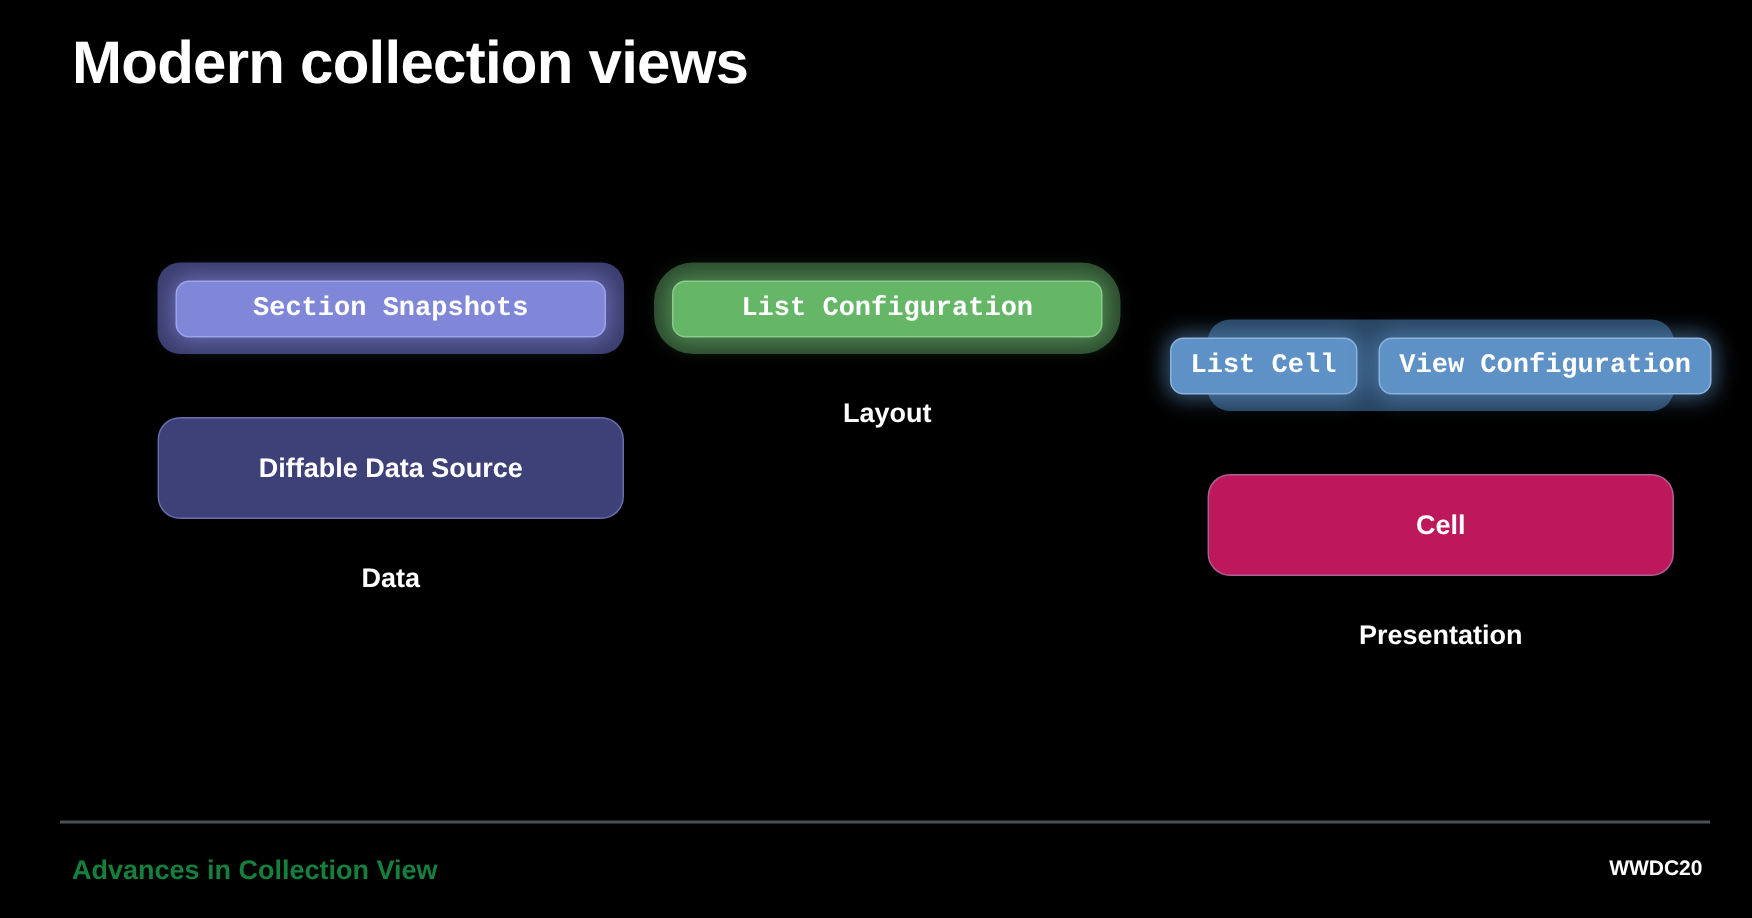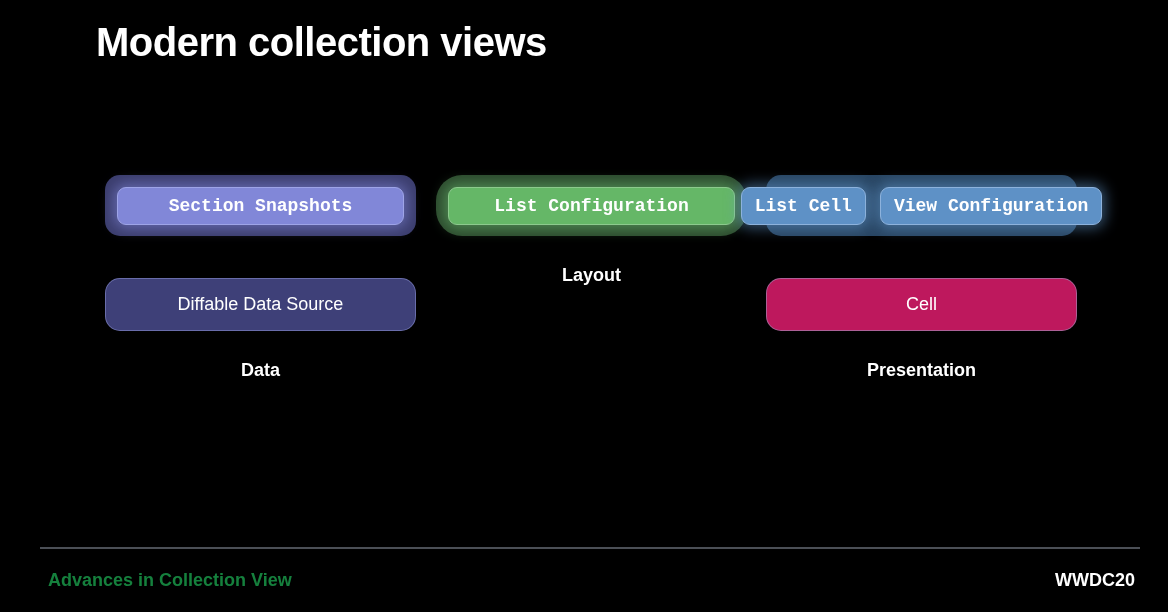--- a/index.html
+++ b/index.html
@@ -13,31 +13,30 @@
     -webkit-font-smoothing: antialiased;
   }
 
   .slide-title {
     position: absolute;
     left: 48px; top: 20px;
     font-size: 40px;
     font-weight: 700;
     letter-spacing: -0.5px;
     color: #ffffff;
-    margin-left: 48px;
   }
 
   .column {
     position: absolute;
     top: 175px;
     width: 311px;
   }
   .col-data         { left: 105px; }
   .col-layout       { left: 436px; }
-  .col-presentation { left: 766px; }
+  .col-presentation { left: 805px; margin-top: 38px; }
 
   .group {
     height: 61px;
     border-radius: 15px;
     display: flex;
     align-items: center;
     justify-content: center;
     gap: 14px;
     padding: 0 12px;
     box-sizing: border-box;
@@ -56,28 +55,28 @@
     color: #ffffff;
     white-space: nowrap;
     box-sizing: border-box;
     box-shadow: 0 0 14px 3px var(--glow, transparent);
   }
   .chip.wide { flex: 1; }
   .chip.fit  { padding: 0 13px; }
 
   .bigbox {
     margin-top: 42px;
-    height: 53px;
+    height: 68px;
     border-radius: 15px;
     border: 1.5px solid transparent;
     display: flex;
     align-items: center;
     justify-content: center;
     font-size: 18px;
-    font-weight: 400;
+    font-weight: 700;
     color: #ffffff;
     box-sizing: border-box;
   }
 
   .col-label {
     margin-top: 29px;
     text-align: center;
     font-size: 18px;
     font-weight: 600;
     color: #ffffff;
@@ -92,21 +91,21 @@
   .footer-left {
     position: absolute;
     left: 48px; top: 570px;
     font-size: 18px;
     font-weight: 700;
     color: #15803d;
   }
   .footer-right {
     position: absolute;
     right: 33px; top: 570px;
-    font-size: 18px;
+    font-size: 14px;
     font-weight: 700;
     color: #ffffff;
   }
 </style>
 </head>
 <body>
 
 <div class="slide-title">Modern collection views</div>
 
 <div class="column col-data">

